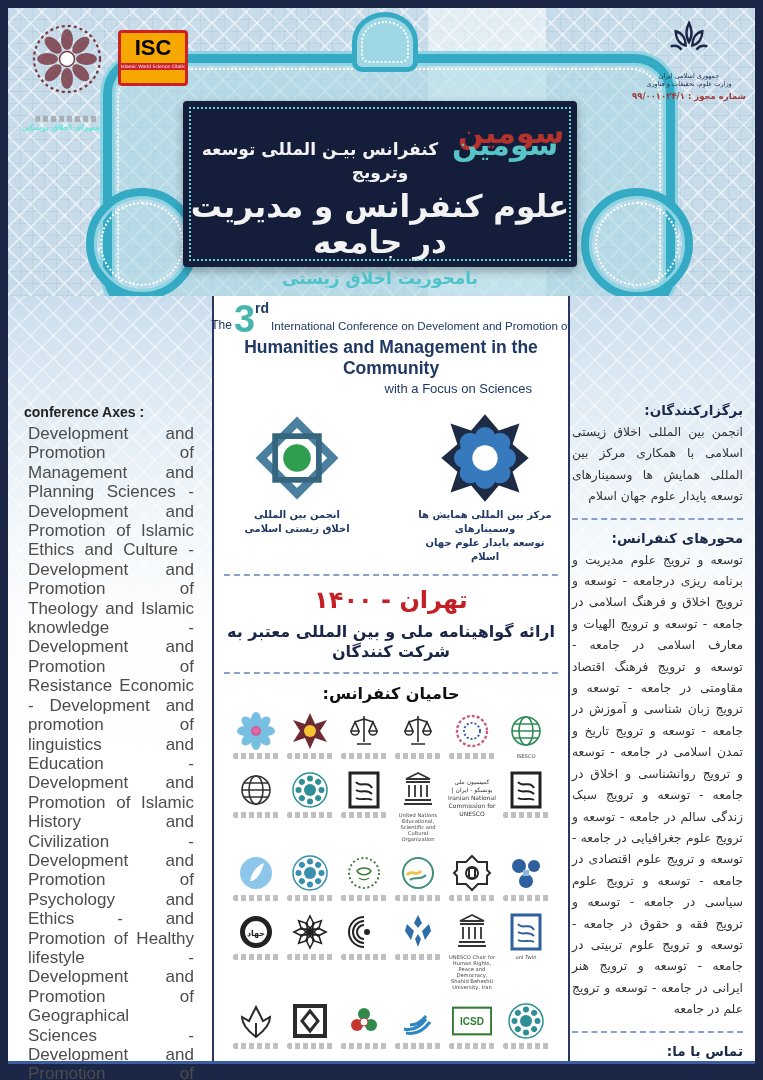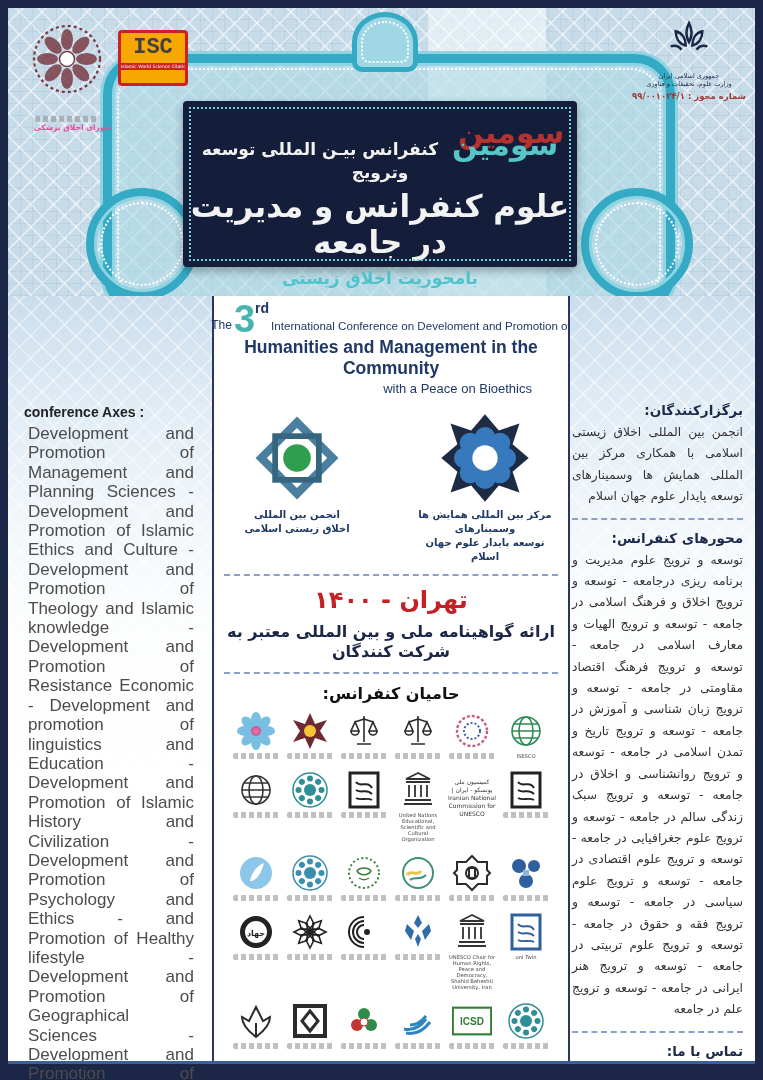--- a/index.html
+++ b/index.html
@@ -28,27 +28,27 @@
   .banner{position:absolute;left:183px;top:101px;width:394px;height:166px;background:#141e3a;
           border-radius:4px;outline:2px dotted #6fd0da;outline-offset:-8px;box-shadow:0 4px 10px rgba(0,0,0,.3);
           text-align:center;color:#f2f2f2;}
   .banner .l1{margin-top:26px;font-size:17px;font-weight:bold;}
   .dupwrap{position:relative;display:inline-block;margin-left:8px;}
   .dupwrap .dupred{position:absolute;right:-6px;top:-12px;color:#b5332e;font-size:30px;font-weight:bold;}
   .dupwrap .dupteal{position:relative;color:#57c5c7;font-size:30px;font-weight:bold;z-index:1;}
   .banner .l2{margin-top:6px;font-size:31px;font-weight:bold;letter-spacing:-1px;}
   .banner .l3{margin-top:8px;font-size:17px;font-weight:bold;color:#4fc3c9;}
   
-  .stamp{position:absolute;left:22px;top:20px;width:90px;height:104px;text-align:right;color:#ec4899;}
+  .stamp{position:absolute;left:22px;top:20px;width:90px;height:104px;text-align:left;color:#5eead4;}
   .stamp .scap{font-size:7.5px;font-weight:bold;margin-top:1px;}
   .squig{height:6px;background:repeating-linear-gradient(90deg,#8c8c8c 0 5px,transparent 5px 8px);
          opacity:.55;border-radius:2px;margin:2px auto 0;}
   .isc{position:absolute;left:118px;top:30px;width:64px;height:50px;background:#f7a800;
        border:3px solid #cc2027;border-radius:4px;text-align:center;}
-  .isc .isctxt{font-size:22px;font-weight:bold;color:#404040;line-height:30px;font-family:Liberation Mono, monospace;border-radius:13px;}
+  .isc .isctxt{font-size:22px;font-weight:bold;color:#000000;line-height:30px;font-family:Liberation Sans, sans-serif;border-radius:13px;}
   .isc .isccap{display:block;font-size:4.5px;color:#fff;background:#cc2027;line-height:7px;white-space:nowrap;overflow:hidden;}
   .gov{position:absolute;right:16px;top:18px;width:116px;text-align:center;color:#1c2647;}
   .gov .gline{font-size:6.5px;line-height:8px;color:#24304f;}
   .gov .lic{font-size:8.5px;font-weight:bold;color:#a33a35;margin-top:3px;direction:rtl;}
   
   .col{position:absolute;top:296px;height:765px;background:
         linear-gradient(180deg, rgba(202,221,237,.0) 0%, rgba(255,255,255,.85) 42%, #ffffff 70%),
         repeating-linear-gradient(45deg, rgba(255,255,255,.4) 0 2px, transparent 2px 16px),
         repeating-linear-gradient(-45deg, rgba(255,255,255,.4) 0 2px, transparent 2px 16px),
         linear-gradient(180deg,#cadded 0%,#e8f1f7 45%,#ffffff 75%);}
@@ -167,21 +167,21 @@
 
   <div class="col col-center">
     <div class="cc">
       <div class="entitle">
         <span class="the">The</span>
           <span class="big3">3</span>
           <span class="rd">rd</span>
         <span class="t1">International Conference on Develoment and Promotion of</span>
       </div>
       <div class="entitle2">Humanities and Management in the Community</div>
-      <div class="entitle3">with a Peace on Bioethics</div>
+      <div class="entitle3">with a Focus on Sciences</div>
 
       <div class="orglogos">
         <div class="orglogo">
           <svg viewBox="0 0 80 80">
             <rect x="18" y="18" width="44" height="44" fill="none" stroke="#4a7f9f" stroke-width="7" transform="rotate(45 40 40)"></rect>
             <rect x="21" y="21" width="38" height="38" fill="none" stroke="#35657f" stroke-width="5"></rect>
             <circle cx="40" cy="40" r="13" fill="#2f9e4f"></circle>
             <circle cx="40" cy="40" r="13" fill="none" stroke="#fff" stroke-width="2"></circle>
           </svg>
           <div class="ocap">انجمن بین المللی</div>

